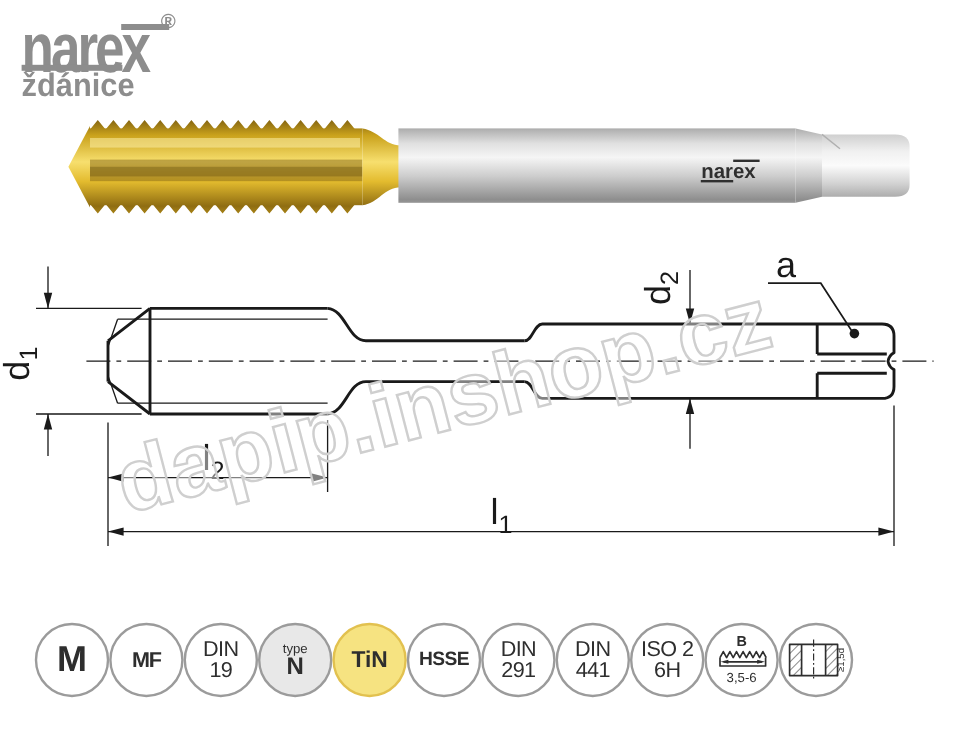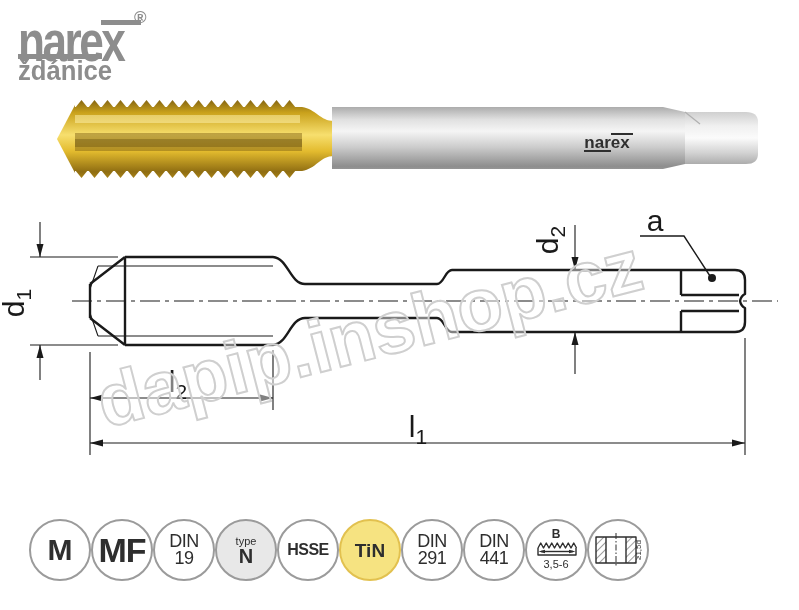--- a/index.html
+++ b/index.html
@@ -25,21 +25,21 @@
   .dim-label{font:30px "Liberation Sans",sans-serif;fill:#1a1a1a;}
   .dim-label .sub{font-size:21px;}
   .wm{font:bold 74px "Liberation Sans",sans-serif;fill:rgba(255,255,255,0.45);
       stroke:#cfcfcf;stroke-width:2px;}
   
   .badges{position:absolute;left:29px;top:519px;display:flex;}
   .badge{box-sizing:border-box;width:62px;height:62px;border:2.5px solid #9b9b9b;
     border-radius:50%;display:flex;flex-direction:column;align-items:center;
     justify-content:center;background:#fff;color:#2e2e2e;flex:0 0 62px;line-height:1;}
   .b-big{font-size:30px;font-weight:bold;}
-  .b-big2{font-size:34px;font-weight:bold;letter-spacing:-1px;}
+  .b-big2{font-size:18px;font-weight:bold;letter-spacing:-1px;}
   .b-med{font-size:16px;font-weight:bold;letter-spacing:-0.5px;}
   .b-tin{font-size:19px;font-weight:bold;}
   .b-l1,.b-l2{font-size:18px;letter-spacing:-0.5px;line-height:17px;}
   .b-small{font-size:11px;line-height:11px;}
   .b-n{font-size:20px;font-weight:bold;line-height:18px;}
   .icon-svg{display:block;}
   .iline{stroke:#2e2e2e;stroke-width:1.4;fill:none;stroke-linejoin:round;}
   .itxt{font-family:"Liberation Sans",sans-serif;fill:#2e2e2e;}
 </style>
 </head>
@@ -181,38 +181,42 @@
     <div class="badge">
       <span class="b-l1">DIN</span>
       <span class="b-l2">19</span>
     </div>
 
     <div class="badge" style="background: rgb(232, 232, 232);">
       <span class="b-small">type</span>
       <span class="b-n">N</span>
     </div>
 
-    <div class="badge">
-      <span class="b-med">HSSE</span>
-    </div>
-
     <div class="badge" style="background: rgb(246, 227, 129); border-color: rgb(226, 193, 79);">
       <span class="b-tin">TiN</span>
     </div>
 
     <div class="badge">
+      <span class="b-med">HSSE</span>
+    </div>
+
+    <div class="badge">
       <span class="b-l1">DIN</span>
       <span class="b-l2">291</span>
     </div>
 
     <div class="badge">
       <span class="b-l1">DIN</span>
       <span class="b-l2">441</span>
     </div>
 
+    <div class="badge">
+      <span class="b-l1">ISO 2</span>
+      <span class="b-l2">6H</span>
+    </div>
 
     <div class="badge">
       <svg class="icon-svg" width="48" height="46" viewBox="0 0 48 46">
         <text class="itxt" x="24" y="11" text-anchor="middle" font-size="12" font-weight="bold">B</text>
         <path class="iline" d="M6,21 l2.75,-5 l2.75,5 l2.75,-5 l2.75,5 l2.75,-5 l2.75,5 l2.75,-5 l2.75,5 l2.75,-5 l2.75,5 l2.75,-5 l2.75,5 l2.75,-5 l2.75,5" stroke-width="1.2"></path>
         <path class="iline" d="M6,21 L6,28 L44,28 L44,21" stroke-width="1.2"></path>
         <line class="iline" x1="9" y1="24.5" x2="41" y2="24.5" stroke-width="1"></line>
         <polygon fill="#2e2e2e" points="6.5,24.5 13,22.8 13,26.2"></polygon>
         <polygon fill="#2e2e2e" points="43.5,24.5 37,22.8 37,26.2"></polygon>
         <text class="itxt" x="24" y="41" text-anchor="middle" font-size="11">3,5-6</text>

